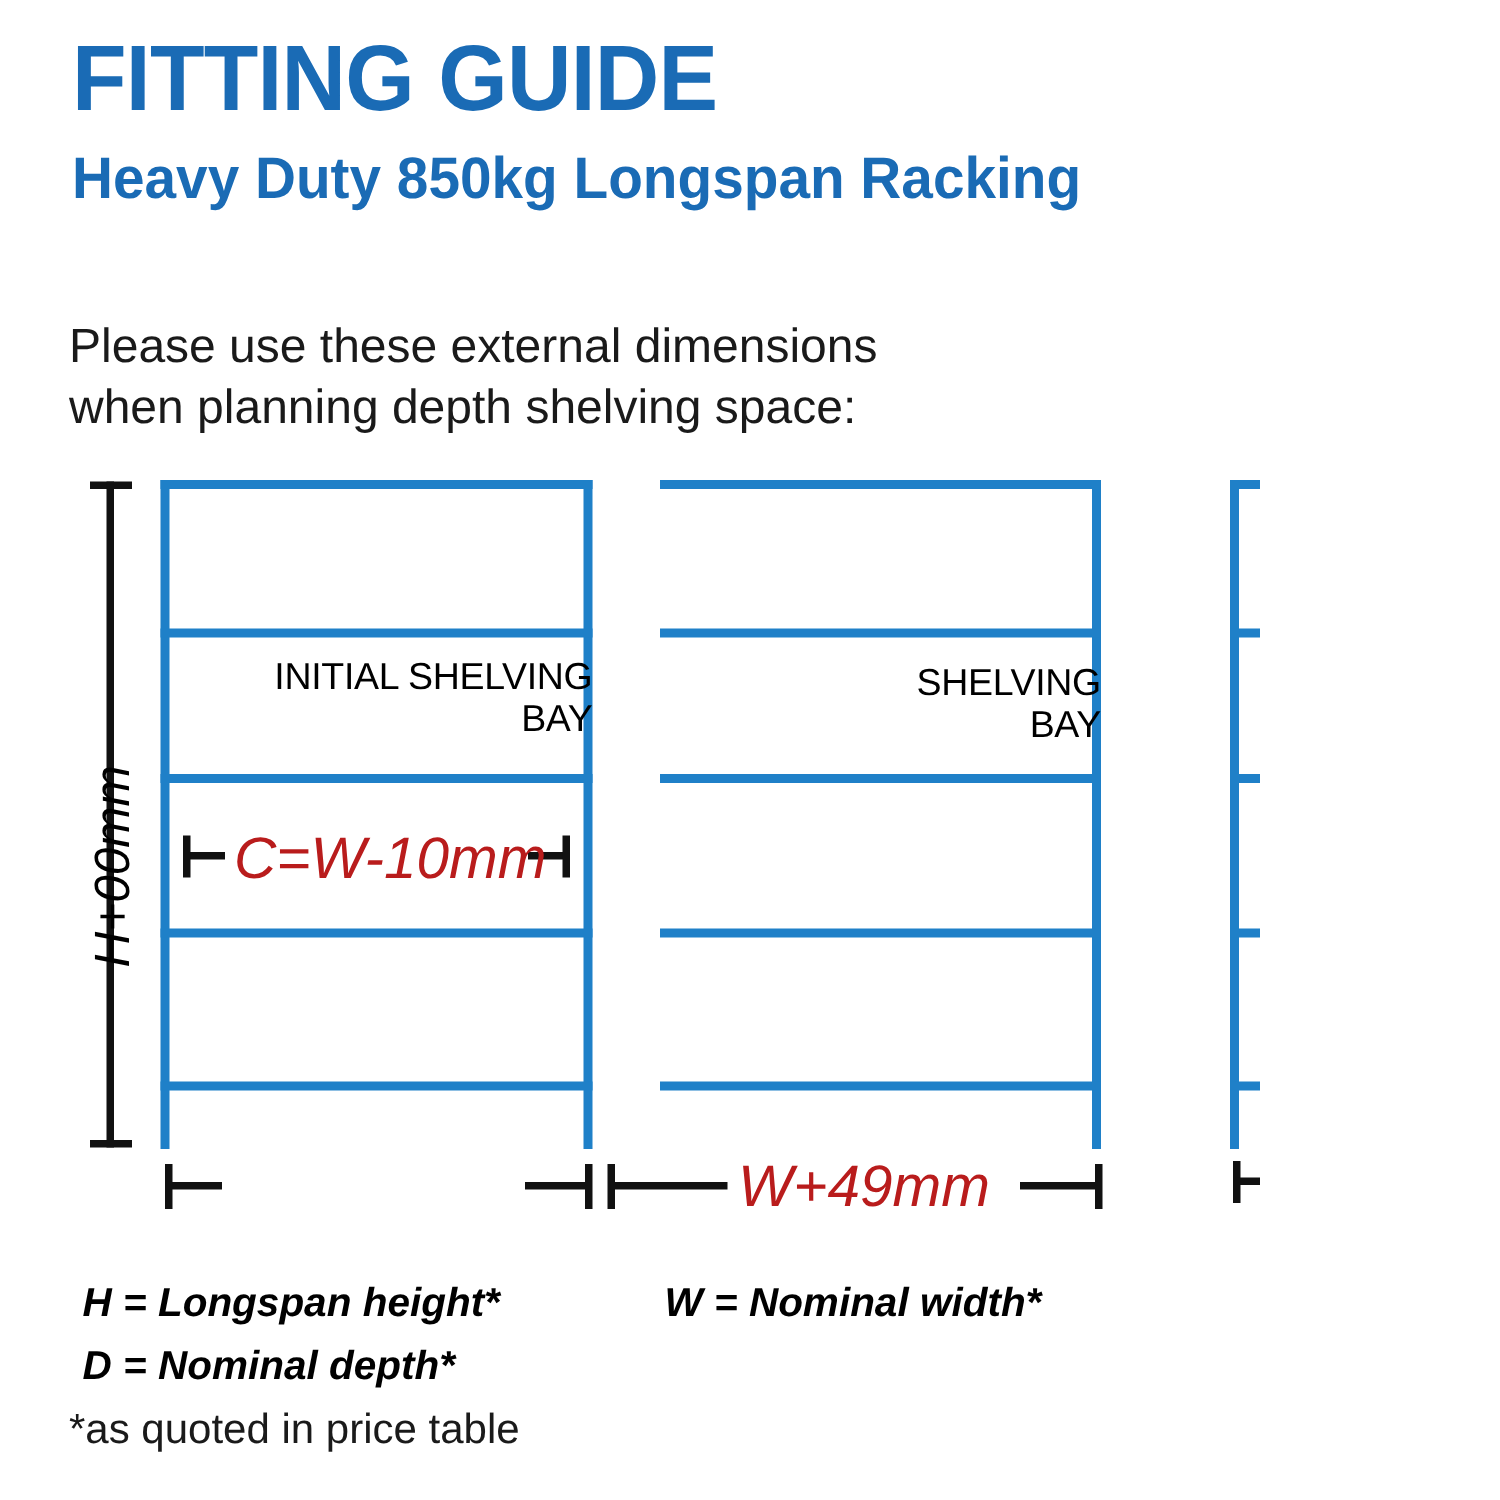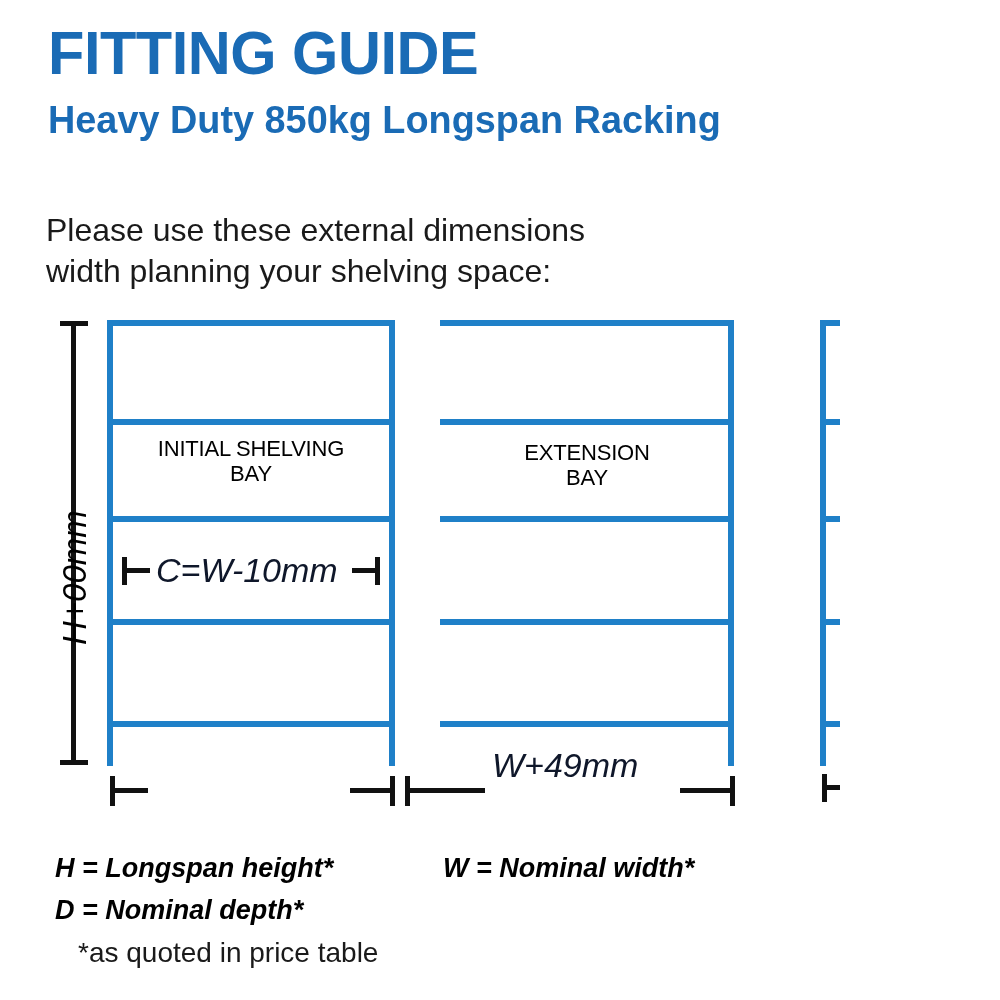--- a/index.html
+++ b/index.html
@@ -74,22 +74,22 @@
   }
   .blue-h {            
     position: absolute;
     height: 6px;
     background: #1f80c8;
   }
 
   
   .bay-label {
     position: absolute;
-    text-align: center;
-    font-size: 22px;
+    text-align: right;
+    font-size: 25px;
     color: #000000;
     line-height: 1.12;
     white-space: pre-line;
     letter-spacing: -0.2px;
   }
   .side-label {
     position: absolute;
     text-align: right;
     font-size: 30px;
     color: #000000;
@@ -113,23 +113,23 @@
     width: 5px;
     background: #111111;
   }
   .dim-cap-h {          
     position: absolute;
     height: 5px;
     background: #111111;
   }
   .dim-text {
     position: absolute;
-    font-size: 34px;
+    font-size: 39px;
     font-style: italic;
-    color: #0f172a;
+    color: #b91c1c;
     white-space: nowrap;
     line-height: 1;
   }
   .dim-text-vert {
     position: absolute;
     font-size: 33px;
     font-style: italic;
     color: #000000;
     white-space: nowrap;
     line-height: 1;
@@ -148,34 +148,33 @@
     line-height: 1;
   }
   .footnote {
     position: absolute;
     left: 46px;
     top: 939px;
     font-size: 28px;
     color: #1a1a1a;
     white-space: nowrap;
     line-height: 1;
-    margin-left: 32px;
   }
 </style>
 </head>
 <body>
 
 <div id="page">
 
   <div class="title-main">FITTING GUIDE</div>
 
   <div class="title-sub">Heavy Duty 850kg Longspan Racking</div>
 
   <div class="intro">Please use these external dimensions
-width planning your shelving space:</div>
+when planning depth shelving space:</div>
 
   <div class="rack-area">
 
     <div class="dim-cap-h" style="left:60px; top:321px; width:28px;"></div>
     <div class="dim-line-v" style="left:71px; top:321px; height:444px;"></div>
     <div class="dim-cap-h" style="left:60px; top:760px; width:28px;"></div>
     <div class="dim-text-vert" style="left:58px; top:645px;">H+00mm</div>
 
     <div class="blue-v" style="left:107px; top:320px; height:446px;"></div>
     <div class="blue-v" style="left:389px; top:320px; height:446px;"></div>
@@ -195,21 +194,21 @@
     <div class="dim-cap-v" style="left:375px; top:557px; height:28px;"></div>
     <div class="dim-text" style="left:156px; top:553px;">C=W-10mm</div>
 
     <div class="blue-v" style="left:728px; top:320px; height:446px;"></div>
     <div class="blue-h" style="left:440px; top:320px; width:294px;"></div>
     <div class="blue-h" style="left:440px; top:419px; width:294px;"></div>
     <div class="blue-h" style="left:440px; top:516px; width:294px;"></div>
     <div class="blue-h" style="left:440px; top:619px; width:294px;"></div>
     <div class="blue-h" style="left:440px; top:721px; width:294px;"></div>
 
-    <div class="bay-label" style="left:440px; top:441px; width:294px;">EXTENSION
+    <div class="bay-label" style="left:440px; top:441px; width:294px;">SHELVING
 BAY</div>
 
     <div class="blue-v" style="left:820px; top:320px; height:446px;"></div>
     <div class="blue-v" style="left:918px; top:320px; height:446px;"></div>
     <div class="blue-h" style="left:820px; top:320px; width:104px;"></div>
     <div class="blue-h" style="left:820px; top:419px; width:104px;"></div>
     <div class="blue-h" style="left:820px; top:516px; width:104px;"></div>
     <div class="blue-h" style="left:820px; top:619px; width:104px;"></div>
     <div class="blue-h" style="left:820px; top:721px; width:104px;"></div>
 
@@ -218,21 +217,21 @@
 
     <div class="dim-cap-v" style="left:110px; top:776px; height:30px;"></div>
     <div class="dim-line-h" style="left:112px; top:788px; width:36px;"></div>
     <div class="dim-line-h" style="left:350px; top:788px; width:42px;"></div>
     <div class="dim-cap-v" style="left:390px; top:776px; height:30px;"></div>
 
     <div class="dim-cap-v" style="left:405px; top:776px; height:30px;"></div>
     <div class="dim-line-h" style="left:407px; top:788px; width:78px;"></div>
     <div class="dim-line-h" style="left:680px; top:788px; width:52px;"></div>
     <div class="dim-cap-v" style="left:730px; top:776px; height:30px;"></div>
-    <div class="dim-text" style="left:492px; top:748px;">W+49mm</div>
+    <div class="dim-text" style="left:492px; top:772px;">W+49mm</div>
 
     <div class="dim-cap-v" style="left:822px; top:774px; height:28px;"></div>
     <div class="dim-line-h" style="left:824px; top:785px; width:94px;"></div>
     <div class="dim-cap-v" style="left:916px; top:774px; height:28px;"></div>
   </div>
 
   <div class="legend-item" style="left:55px; top:855px;">H = Longspan height*</div>
 
   <div class="legend-item" style="left:55px; top:897px;">D = Nominal depth*</div>
 

